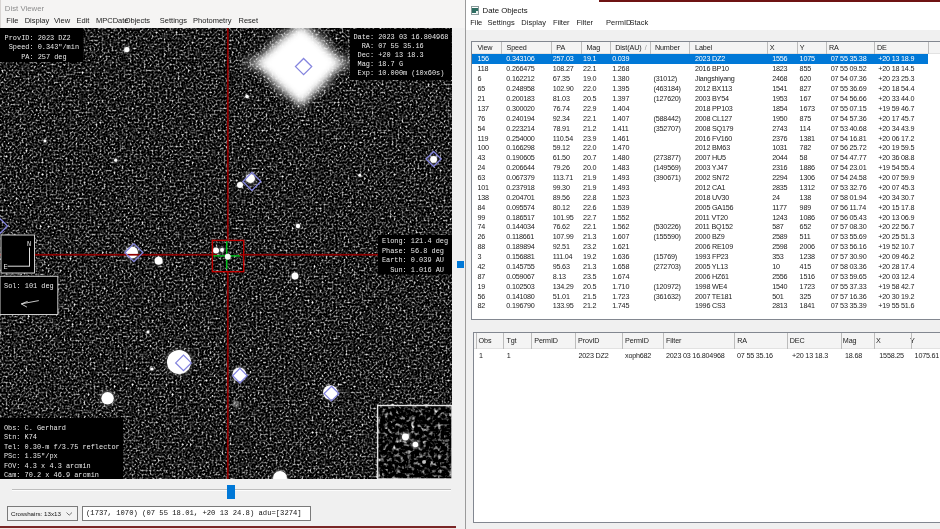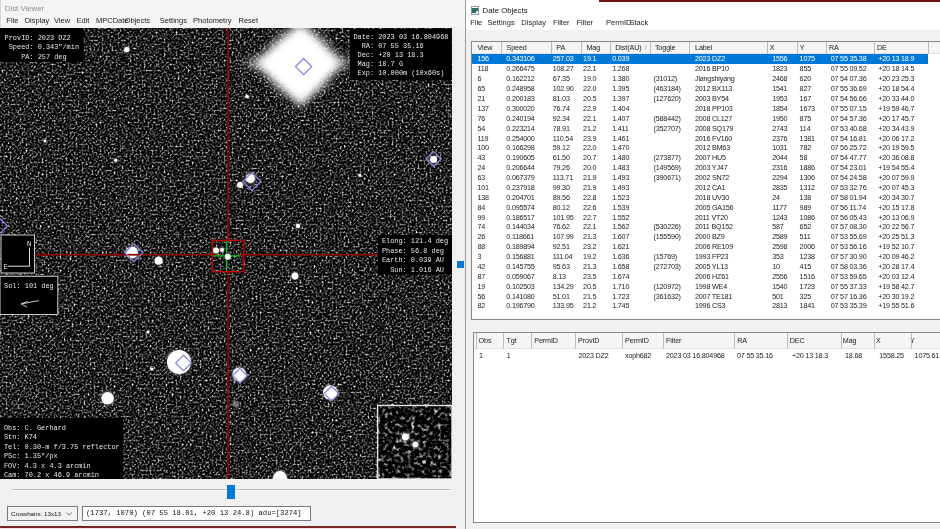--- a/index.html
+++ b/index.html
@@ -216,21 +216,21 @@
       <span class="mi" style="left:629.5px">Stack</span>
     </div>
 
   <div style="position:absolute;left:470.7px;top:40.6px;width:470px;height:279px;background:#fff;border:1px solid #828790;border-right:none;overflow:hidden">
     <div class="thead" style="height:12.9px">
         <span class="hl" style="left:5.7px">View</span>
         <span class="hl" style="left:34.8px">Speed</span>
         <span class="hl" style="left:84.6px">PA</span>
         <span class="hl" style="left:114.8px">Mag</span>
         <span class="hl" style="left:143.5px">Dist(AU)</span>
-        <span class="hl" style="left:183.2px">Toggle</span>
+        <span class="hl" style="left:183.2px">Number</span>
         <span class="hl" style="left:223.3px">Label</span>
         <span class="hl" style="left:298.0px">X</span>
         <span class="hl" style="left:328.0px">Y</span>
         <span class="hl" style="left:357.2px">RA</span>
         <span class="hl" style="left:405.2px">DE</span>
         <span class="hl" style="left:173px;color:#9a9a9a;font-size:7px">/</span>
         <i class="hd" style="left:29.5px;height:12.9px"></i>
         <i class="hd" style="left:79.5px;height:12.9px"></i>
         <i class="hd" style="left:109.8px;height:12.9px"></i>
         <i class="hd" style="left:138.4px;height:12.9px"></i>

